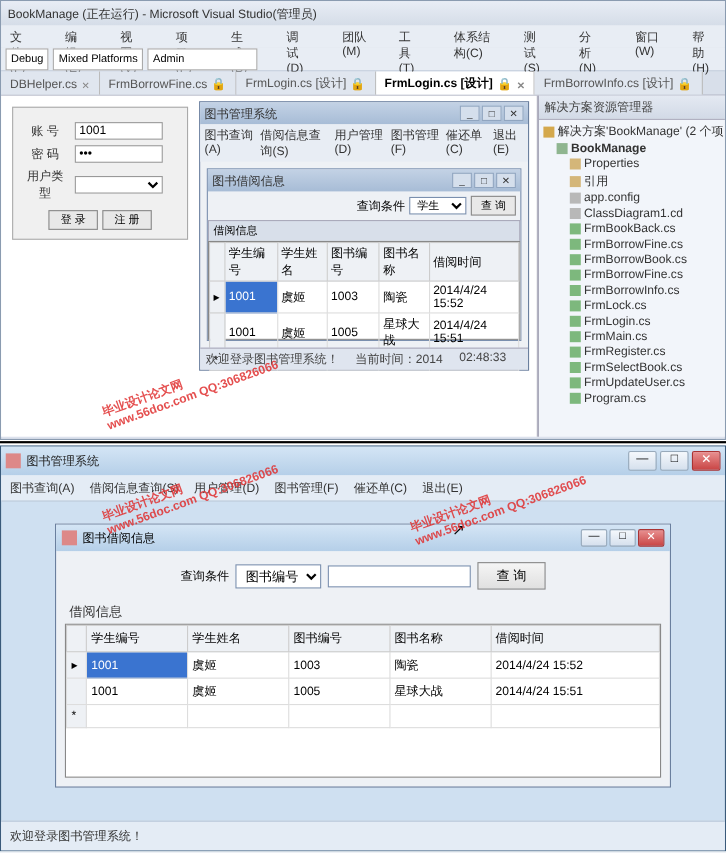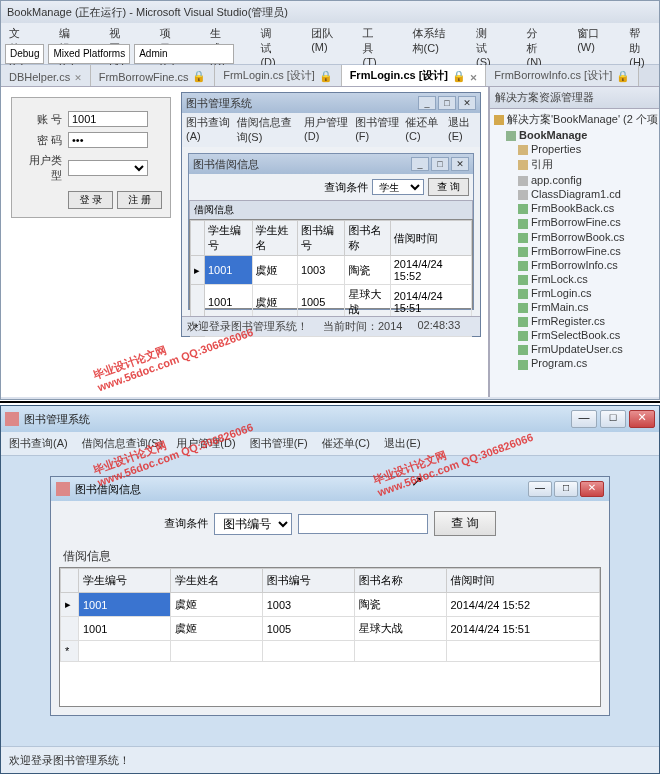--- a/index.html
+++ b/index.html
@@ -24,23 +24,23 @@
 .vs-tree .l1{padding-left:14px}
 .vs-tree .l2{padding-left:26px}
 .ico{display:inline-block;width:10px;height:10px;margin-right:3px;vertical-align:middle}
 .ico-sol{background:#d4a84c}
 .ico-proj{background:#8fb58f}
 .ico-fold{background:#d4b679}
 .ico-cs{background:#7db87d}
 .ico-cfg{background:#b8b8b8}
 .login-form{position:absolute;left:10px;top:10px;width:160px;background:#f0f0f0;border:1px solid #aaa;padding:8px;font-size:10px}
 .login-form .row{display:flex;align-items:center;margin:5px 0;gap:6px}
-.login-form .lbl{width:42px;text-align:right;color:#333}
+.login-form .lbl{width:42px;text-align:center;color:#333}
 .login-form input,.login-form select{border:1px solid #999;padding:1px 3px;width:80px;background:#fff;height:16px}
-.login-form .btns{display:flex;gap:4px;margin-top:8px;justify-content:flex-end}
+.login-form .btns{display:flex;gap:4px;margin-top:8px;justify-content:center}
 .login-form button{padding:1px 10px;border:1px solid #888;background:#e8e8e8;font-size:10px}
 .inner-win{position:absolute;left:180px;top:5px;width:300px;background:#eef1f5;border:1px solid #6a7f9e}
 .win-title{background:linear-gradient(#c3d2e5,#a7bcd6);height:20px;display:flex;align-items:center;padding:0 4px;font-size:10px;color:#333;justify-content:space-between}
 .win-title .ctrls{display:flex;gap:2px}
 .win-title .ctrls span{width:18px;height:14px;background:#d5dfec;border:1px solid #90a5c0;text-align:center;font-size:9px;line-height:12px}
 .win-menu{background:#e8edf4;padding:2px 4px;font-size:10px;display:flex;gap:6px;color:#333}
 .sub-win{margin:6px;border:1px solid #7a8fae;background:#eef1f5}
 .query-row{display:flex;align-items:center;gap:4px;padding:4px;justify-content:flex-end;font-size:10px}
 .query-row select,.query-row input{border:1px solid #7a8fae;background:#fff;height:16px;font-size:10px;padding:0 2px}
 .query-row button{border:1px solid #888;background:#e8e8e8;padding:1px 8px;font-size:10px}

